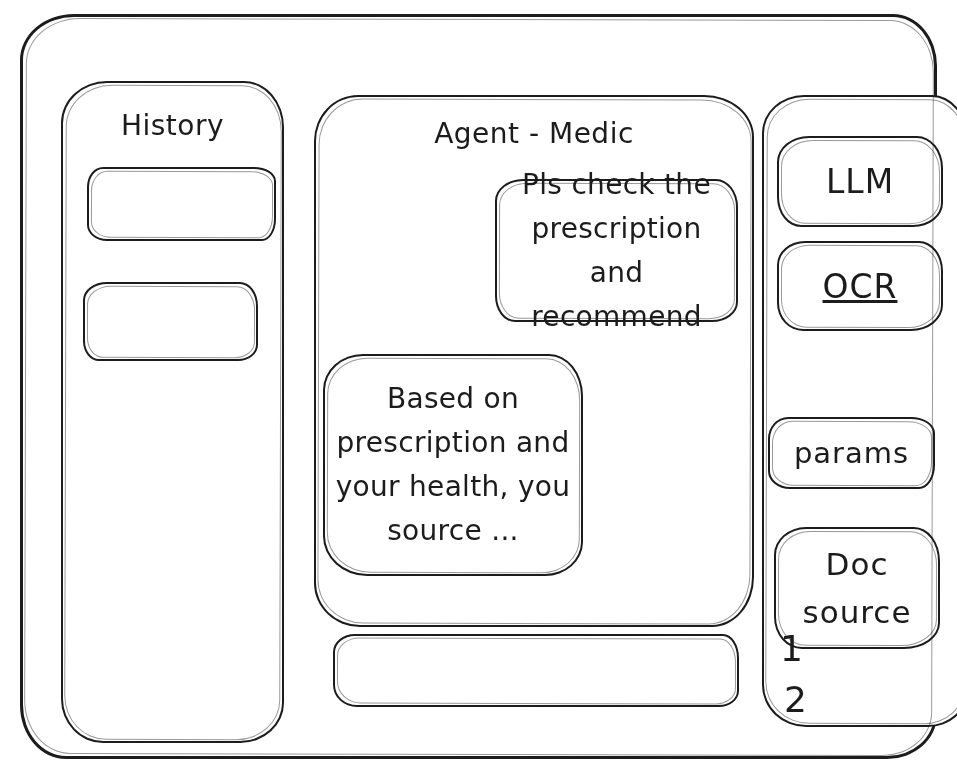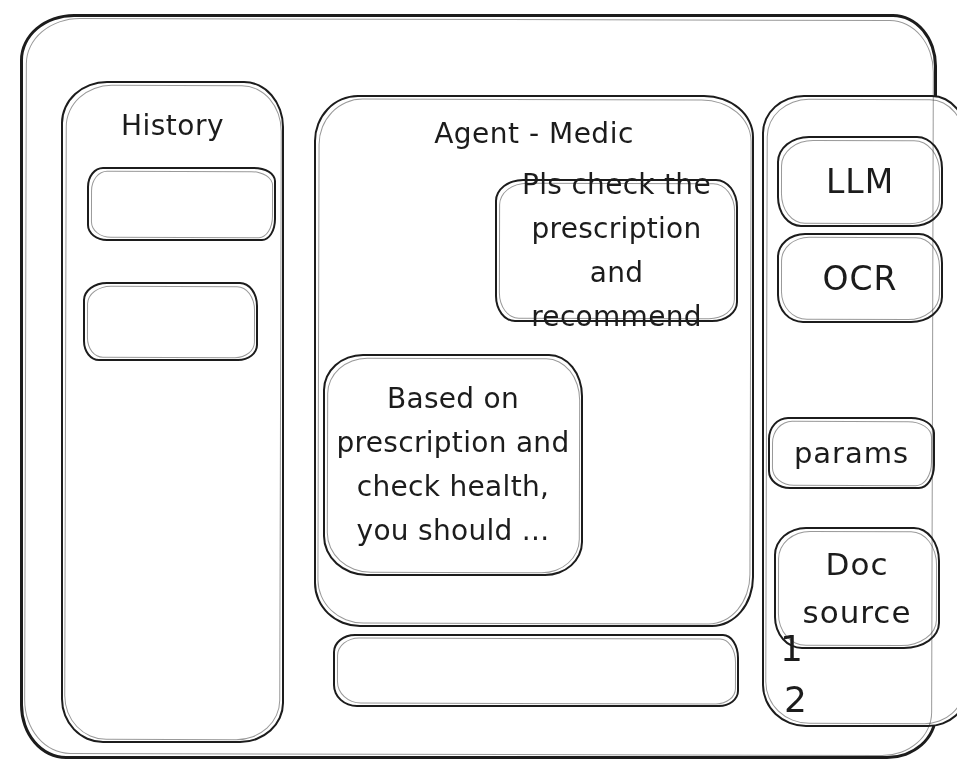--- a/index.html
+++ b/index.html
@@ -42,22 +42,22 @@
   #chat-input-wrap input { width:100%; height:100%; border:none; outline:none; background:transparent;
                            font:inherit; font-size:26px; color:var(--stroke); padding:0 18px; }
 
   
   #tools-panel { left:739px; top:78px; width:206px; height:632px;
                  border-radius:42px 36px 40px 44px / 38px 44px 36px 42px; }
   .tool-btn { display:flex; align-items:center; justify-content:center; text-align:center;
               font-size:33px; letter-spacing:1px; }
   #tool-llm { left:13px; top:39px; width:166px; height:91px;
               border-radius:32px 26px 30px 24px / 26px 32px 24px 30px; }
-  #tool-ocr { left:13px; top:136px; width:166px; height:90px;
-              border-radius:28px 24px 32px 26px / 24px 30px 26px 28px; }
+  #tool-ocr { left:13px; top:144px; width:166px; height:90px;
+              border-radius:28px 24px 32px 26px / 24px 30px 26px 28px;text-decoration:underline; }
   #tool-params { left:4px; top:320px; width:167px; height:72px; font-size:29px;
                  border-radius:20px 24px 16px 22px / 22px 16px 24px 18px; }
   #tool-doc { left:10px; top:430px; width:166px; height:122px; font-size:31px; line-height:48px;
               padding:0 8px; border-radius:32px 26px 36px 28px / 28px 34px 26px 32px; }
   .footnote { position:absolute; font-size:36px; line-height:36px; }
   #note-1 { left:16px; top:534px; }
   #note-2 { left:20px; top:585px; }
 </style>
 </head>
 <body>
@@ -70,21 +70,21 @@
       <div class="panel-title" id="history-title">History</div>
       <div class="sketch dbl" id="history-item-0"></div>
       <div class="sketch dbl" id="history-item-1"></div>
     </div>
 
     <div class="sketch dbl" id="chat-panel">
       <div class="panel-title" id="chat-title">Agent - Medic</div>
 
       <div class="sketch dbl bubble" id="msg-user">Pls check the prescription and recommend</div>
 
-      <div class="sketch dbl bubble" id="msg-assistant">Based on prescription and check health, you should ...</div>
+      <div class="sketch dbl bubble" id="msg-assistant">Based on prescription and your health, you source ...</div>
 
       <div class="sketch dbl" id="chat-input-wrap">
         <input type="text" value="" style="">
       </div>
     </div>
 
     <div class="sketch dbl" id="tools-panel">
       <div class="sketch dbl tool-btn" id="tool-llm">LLM</div>
       <div class="sketch dbl tool-btn" id="tool-ocr">OCR</div>
       <div class="sketch dbl tool-btn" id="tool-doc">Doc source</div>

